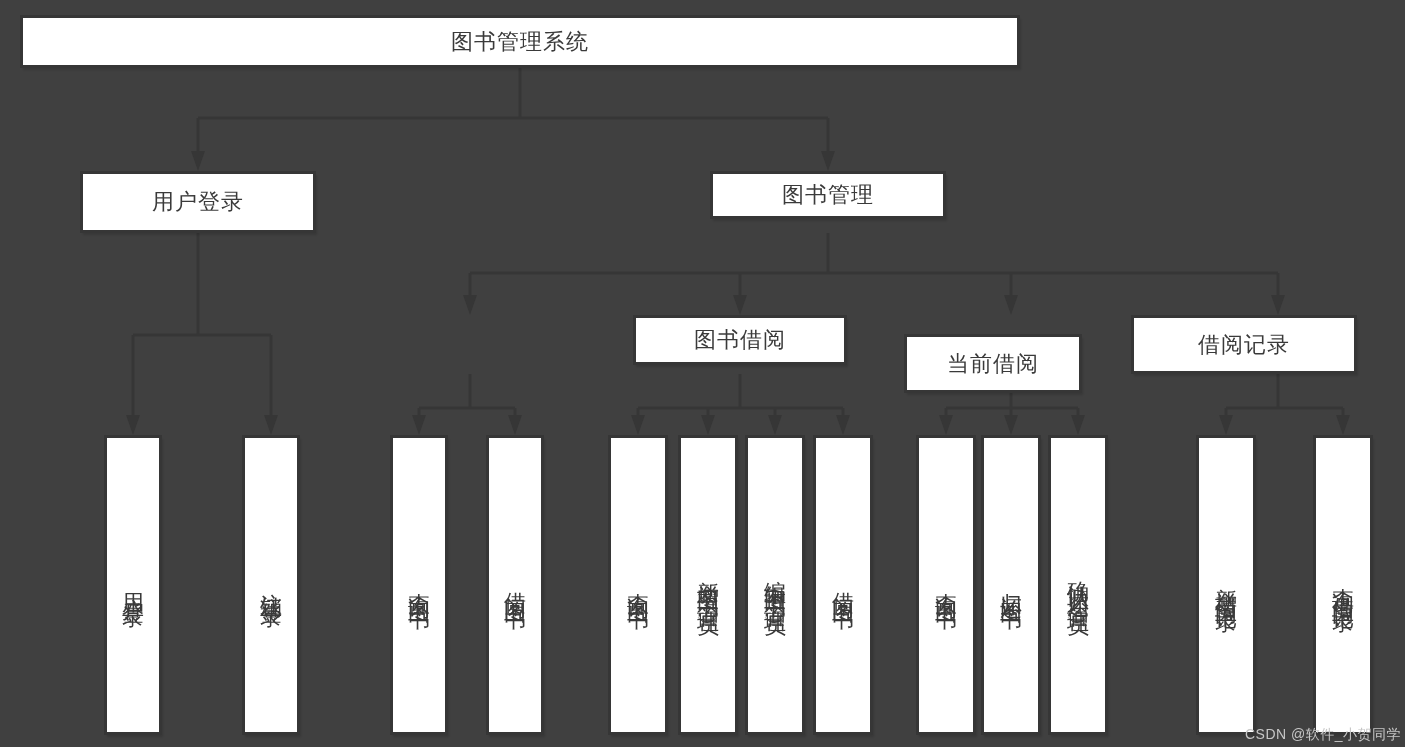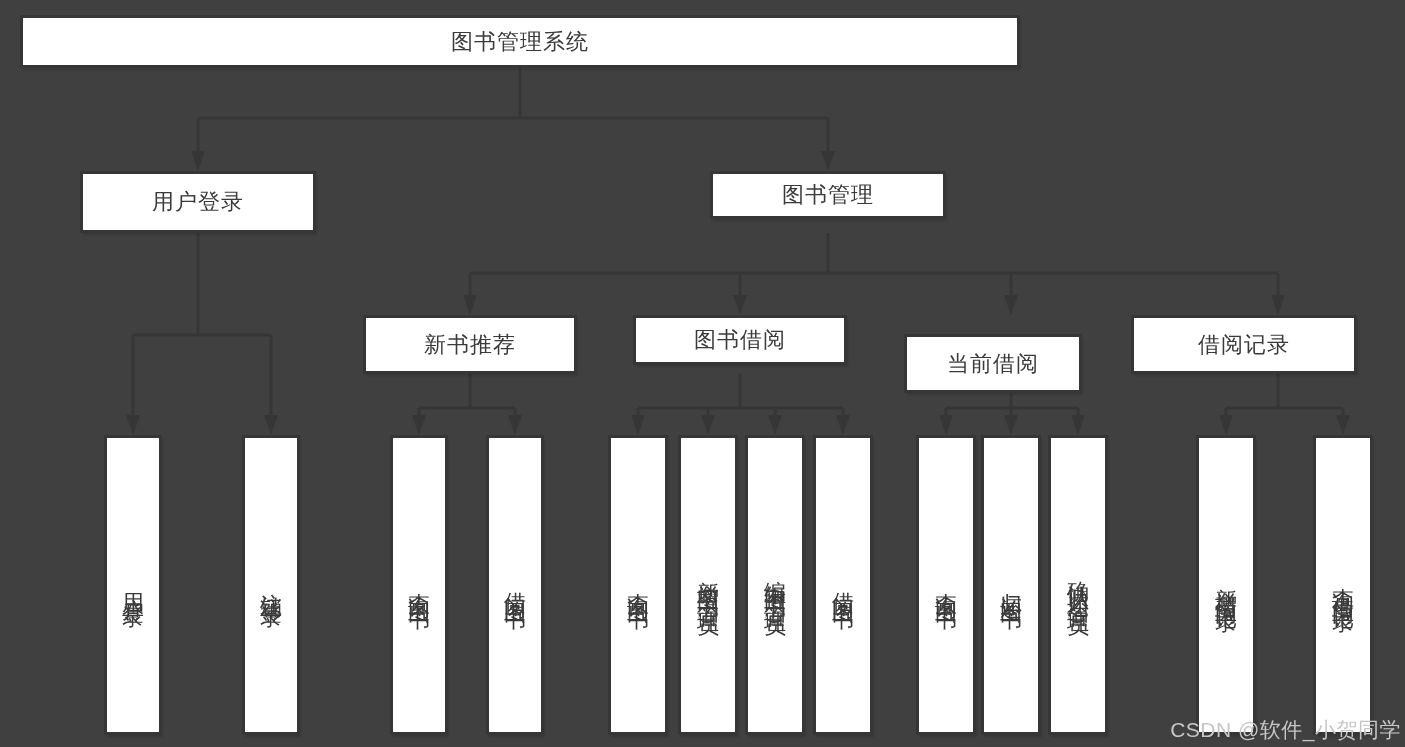--- a/index.html
+++ b/index.html
@@ -34,21 +34,21 @@
   .node.v{
     writing-mode:vertical-rl;
     letter-spacing:5px;
     line-height:1;
     font-size:22px;
   }
   #watermark{
     position:absolute;
     right:4px;bottom:3px;
     color:var(--watermark-color);
-    font-size:21px;
+    font-size:14px;
     letter-spacing:0.5px;
     white-space:nowrap;
     z-index:5;
   }
 </style>
 </head>
 <body>
 
 <div id="canvas">
 
@@ -86,21 +86,20 @@
     <path d="M1278 374 V408 M1226 408 H1343 M1226 408 V417 M1343 408 V417"></path>
     <polygon points="1219,415 1233,415 1226,435"></polygon>
     <polygon points="1336,415 1350,415 1343,435"></polygon>
   </svg>
 
   <div class="node h" style="left:20px;top:15px;width:1000px;height:53px">图书管理系统</div>
 
   <div class="node h" style="left:80px;top:171px;width:236px;height:62px">用户登录</div>
   <div class="node h" style="left:710px;top:171px;width:236px;height:48px">图书管理</div>
 
-  <div class="node h" style="left:363px;top:315px;width:214px;height:59px">新书推荐</div>
   <div class="node h" style="left:633px;top:315px;width:214px;height:50px">图书借阅</div>
   <div class="node h" style="left:904px;top:334px;width:178px;height:59px">当前借阅</div>
   <div class="node h" style="left:1131px;top:315px;width:226px;height:59px">借阅记录</div>
 
   <div class="node v" style="left:104px;top:435px;width:58px;height:300px">用户登录</div>
   <div class="node v" style="left:242px;top:435px;width:58px;height:300px">注销登录</div>
 
   <div class="node v" style="left:390px;top:435px;width:58px;height:300px">查询图书</div>
   <div class="node v" style="left:486px;top:435px;width:58px;height:300px">借阅图书</div>
 

